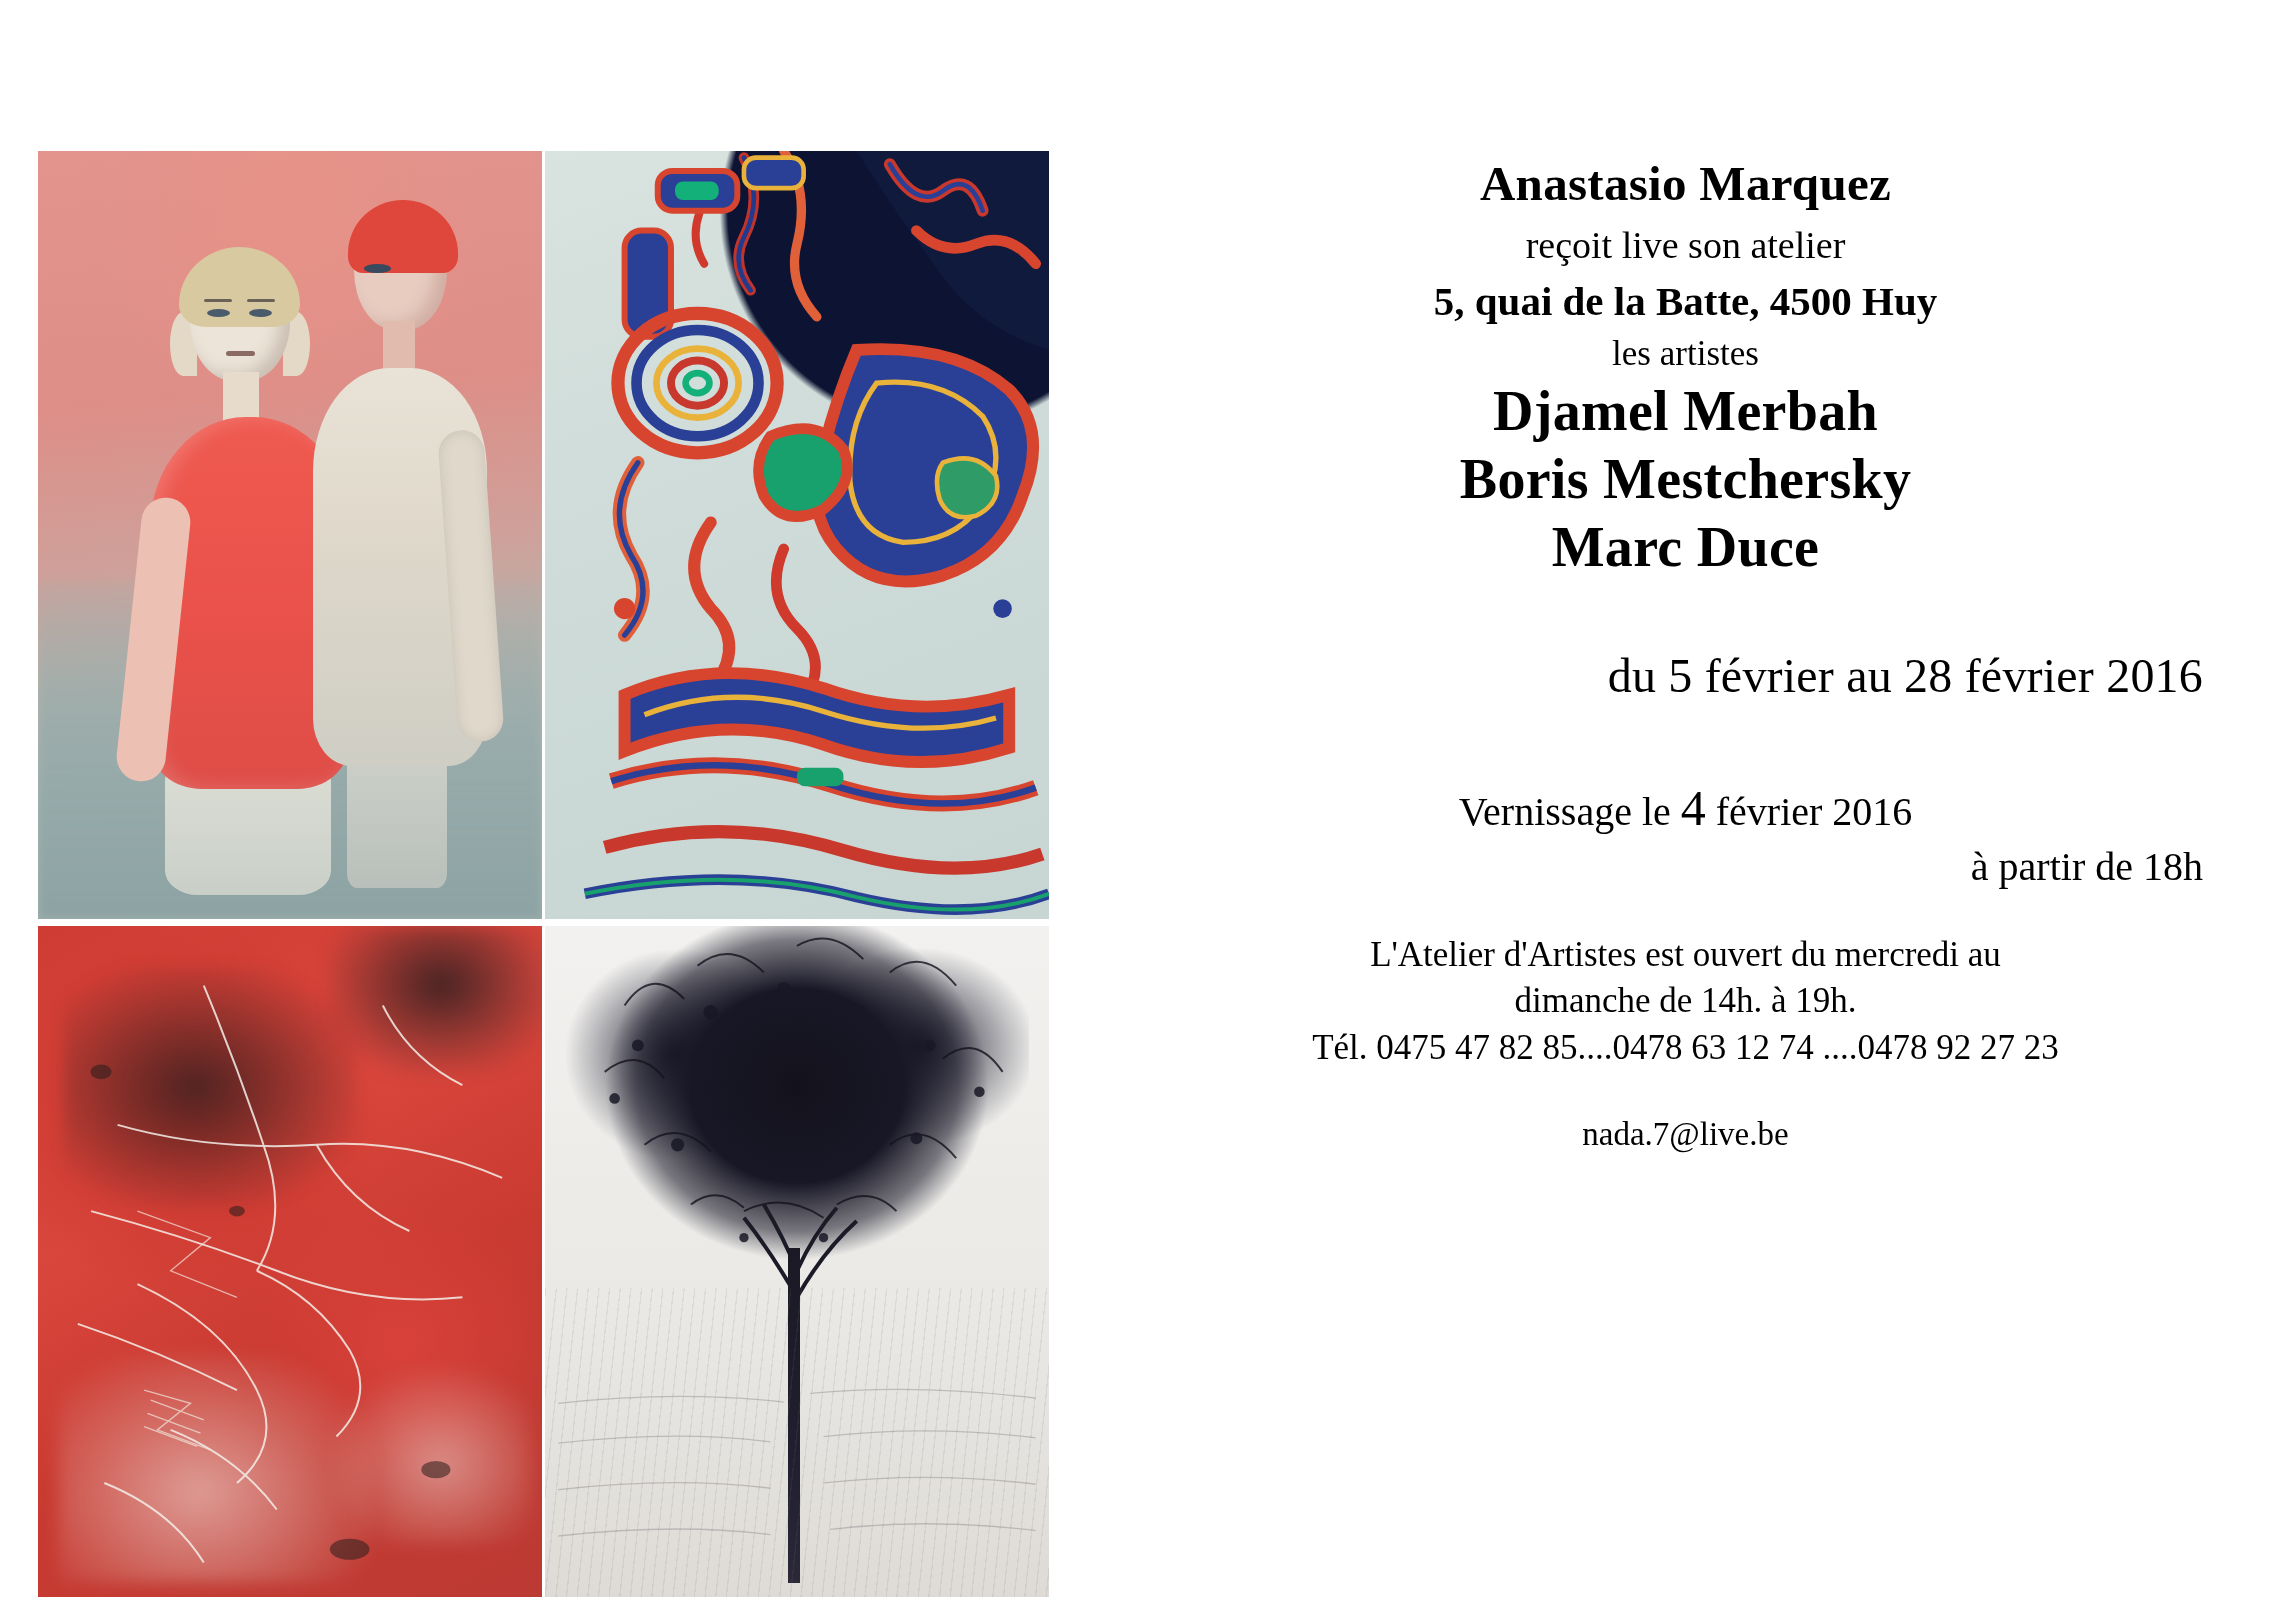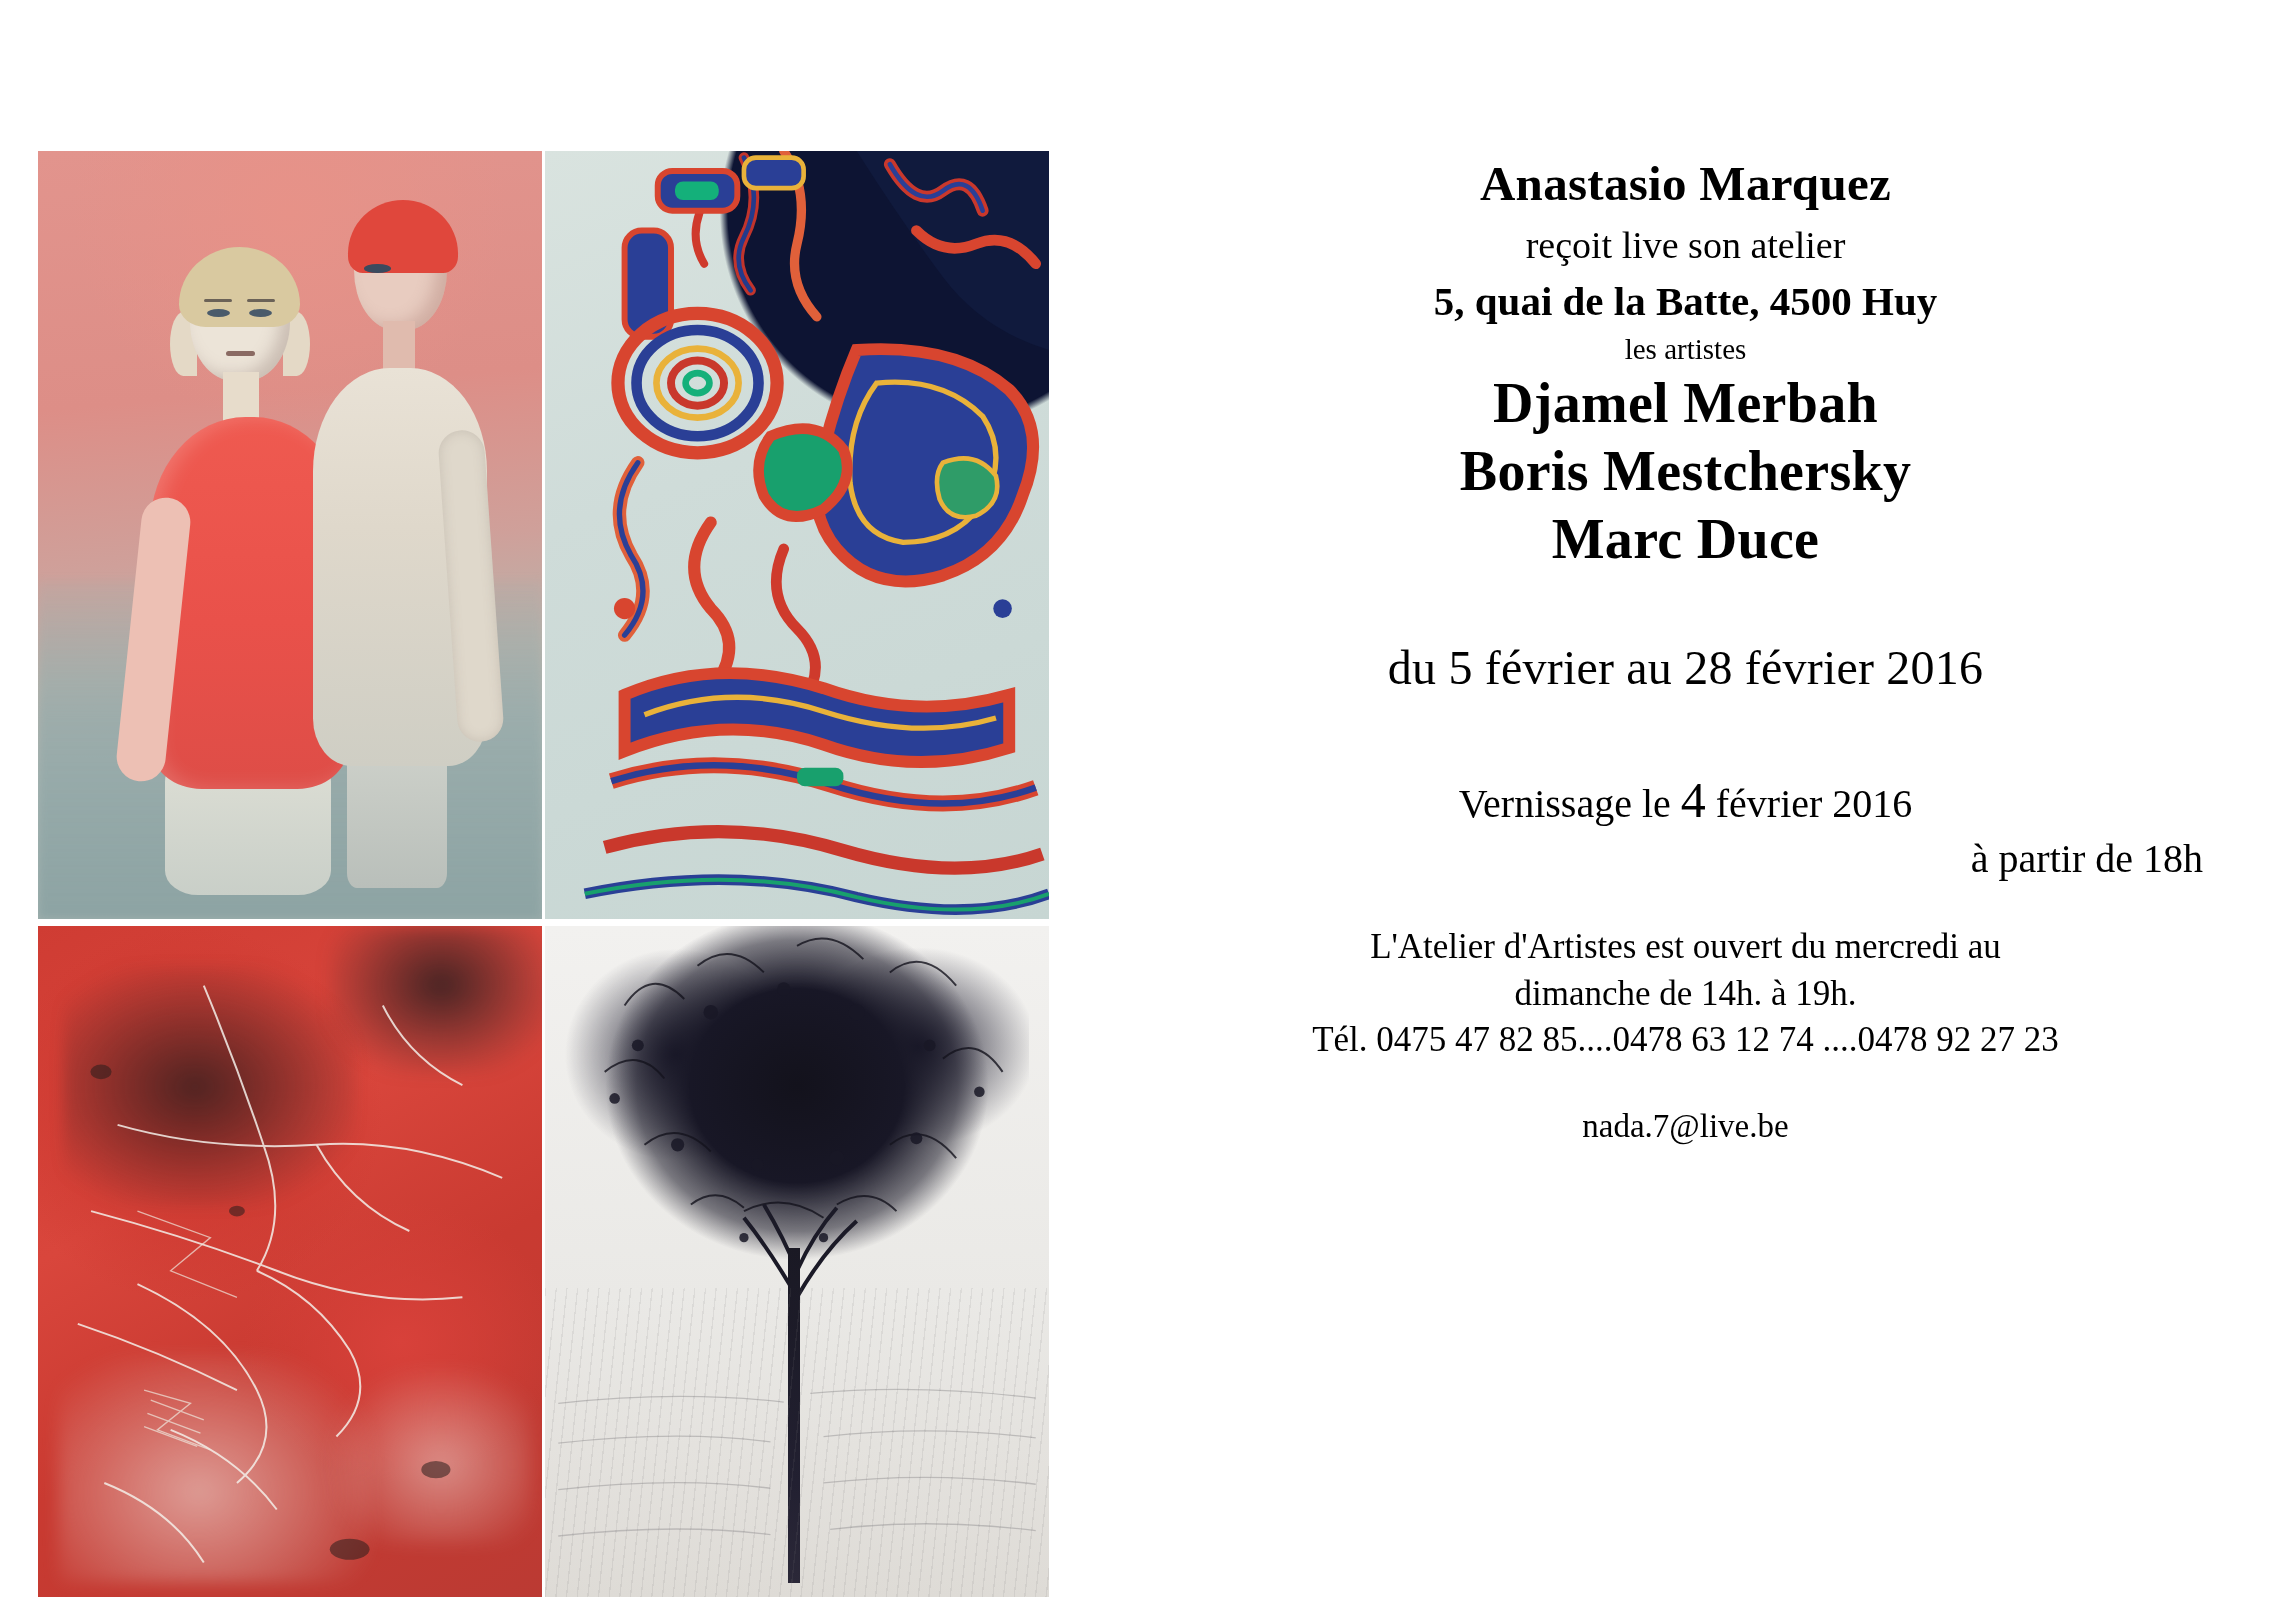--- a/index.html
+++ b/index.html
@@ -180,34 +180,35 @@
     text-align: center;
   }
   .l-title {
     font-weight: bold;
     font-size: 49px;
     line-height: 1.04;
     letter-spacing: 0.3px;
   }
   .l-sub1 { font-size: 38px; line-height: 1.28; margin-top: 10.6px; }
   .l-addr { font-weight: bold; font-size: 41px; line-height: 1.22; margin-top: 6.6px; }
-  .l-sub2 { font-size: 29px; line-height: 1.3; margin-top: 5.3px; }
+  .l-sub2 { font-size: 35px; line-height: 1.3; margin-top: 5.3px; }
 
   .artists { }
   .artist {
     font-weight: bold;
     font-size: 56px;
     line-height: 1.22;
     letter-spacing: 0.3px;
   }
 
   .dates {
     font-size: 48px;
     margin-top: 66px;
     letter-spacing: 0.2px;
+    text-align: right;
   }
 
   .vernissage {
     margin-top: 73px;
     font-weight: normal;
     font-size: 40px;
     line-height: 1.3;
   }
   .vernissage .big { font-size: 50px; }
   .vernissage .line2 { display:block; font-size: 40px; text-align: right; }

